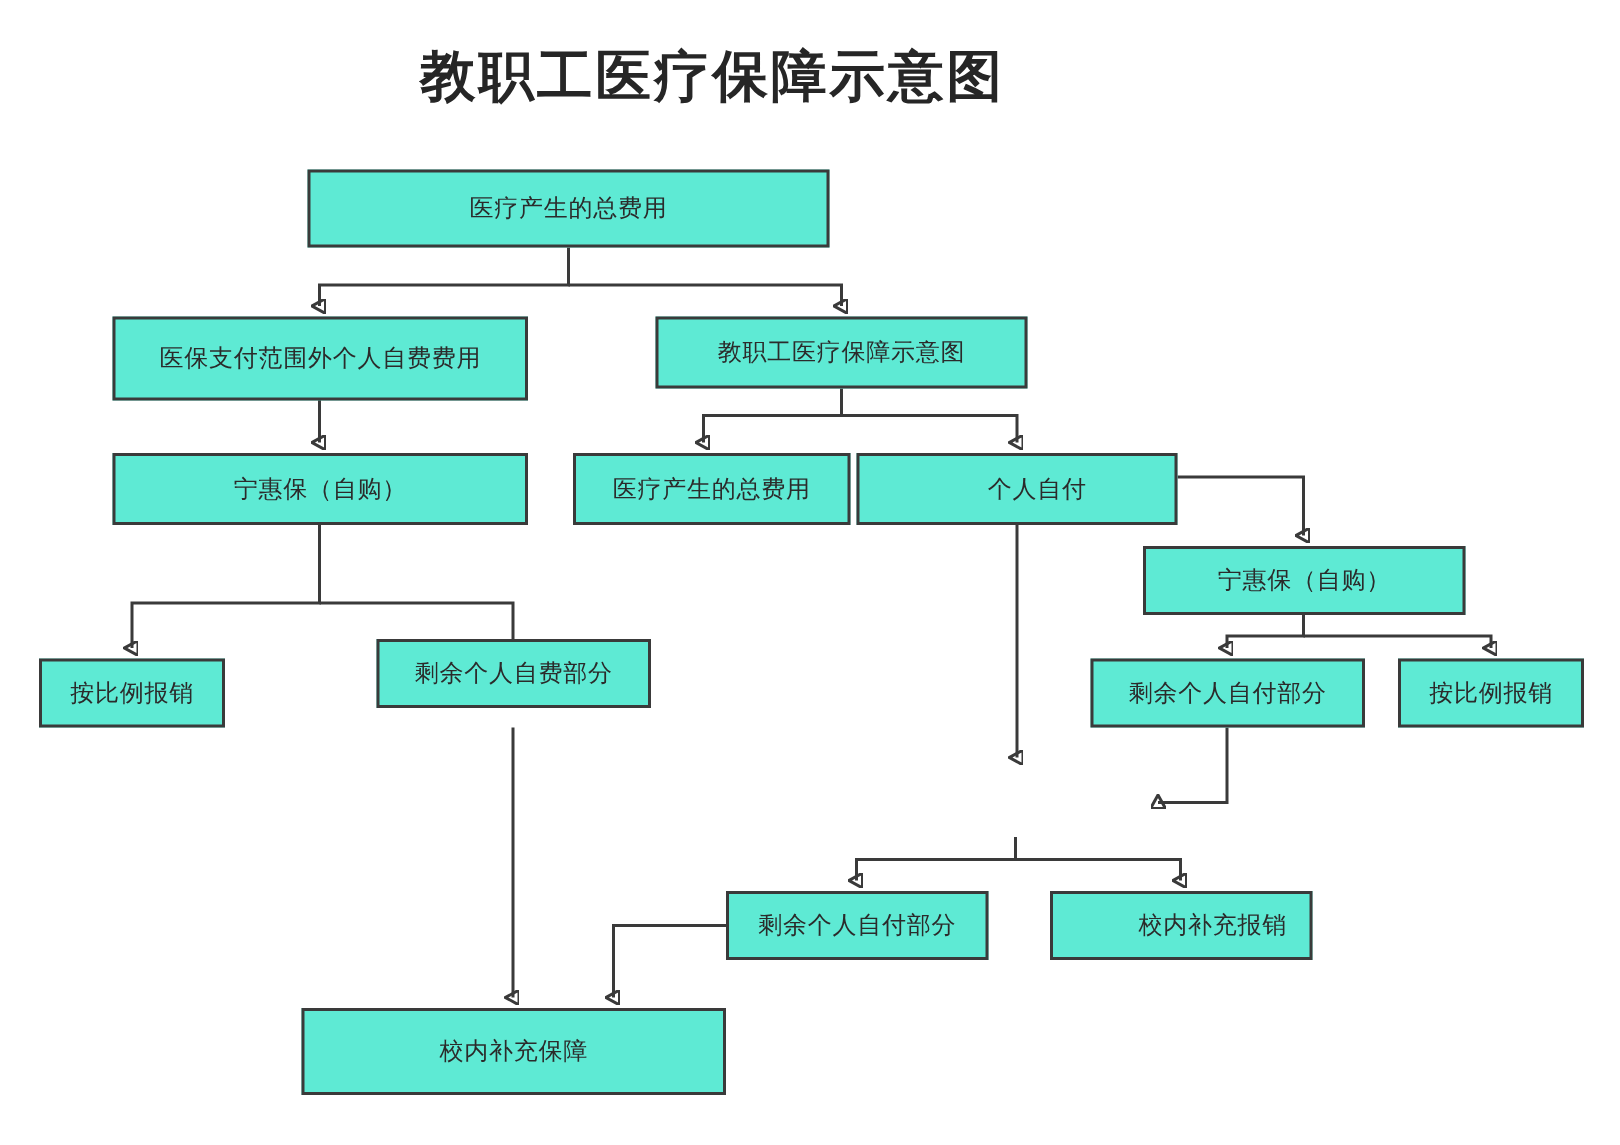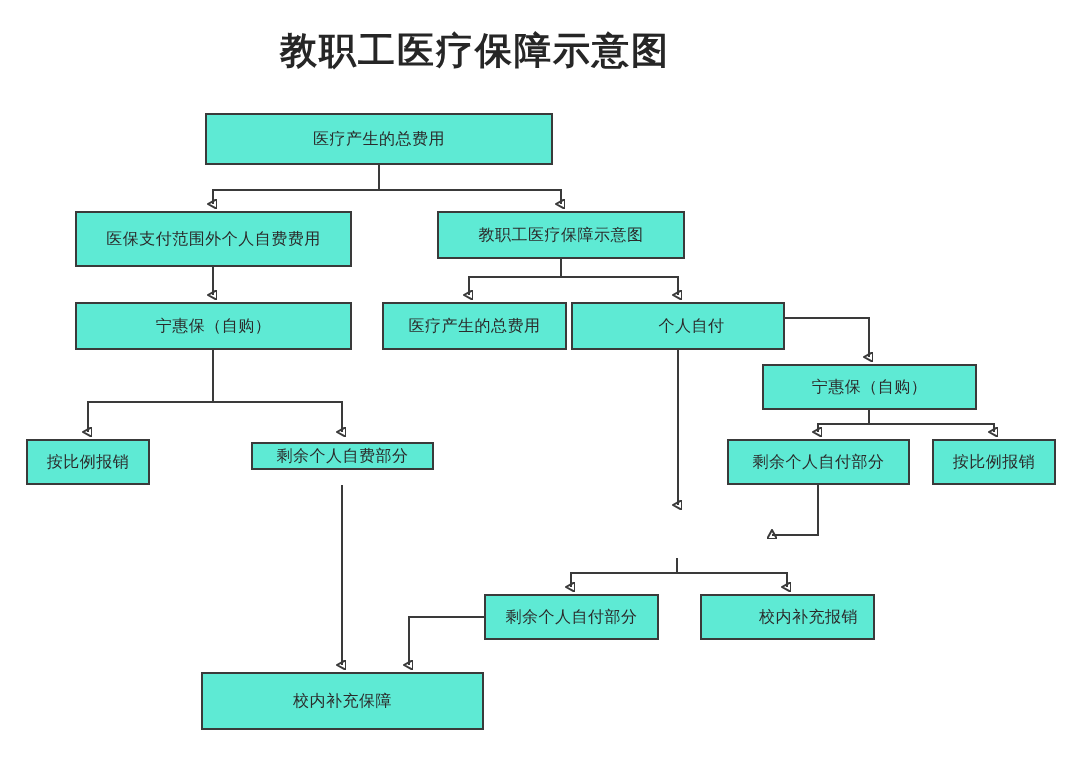--- a/index.html
+++ b/index.html
@@ -104,20 +104,20 @@
   </svg>
 
   <div class="node" style="left: 205px; top: 113px; width: 348px; height: 52px;">医疗产生的总费用</div>
   <div class="node" style="left: 75px; top: 211px; width: 277px; height: 56px;">医保支付范围外个人自费费用</div>
   <div class="node" style="left: 437px; top: 211px; width: 248px; height: 48px;">教职工医疗保障示意图</div>
   <div class="node" style="left: 75px; top: 302px; width: 277px; height: 48px;">宁惠保（自购）</div>
   <div class="node" style="left: 382px; top: 302px; width: 185px; height: 48px;">医疗产生的总费用</div>
   <div class="node" style="left: 571px; top: 302px; width: 214px; height: 48px; padding-left: 27px;">个人自付</div>
   <div class="node" style="left: 762px; top: 364px; width: 215px; height: 46px;">宁惠保（自购）</div>
   <div class="node" style="left: 26px; top: 439px; width: 124px; height: 46px;">按比例报销</div>
-  <div class="node" style="left: 251px; top: 442px; width: 183px; height: 28px; text-align: center;">剩余个人自费部分</div>
+  <div class="node" style="left: 251px; top: 426px; width: 183px; height: 46px; text-align: center;">剩余个人自费部分</div>
   <div class="node" style="left: 727px; top: 439px; width: 183px; height: 46px;">剩余个人自付部分</div>
   <div class="node" style="left: 932px; top: 439px; width: 124px; height: 46px;">按比例报销</div>
   <div class="node" style="left: 484px; top: 594px; width: 175px; height: 46px;">剩余个人自付部分</div>
   <div class="node" style="left: 700px; top: 594px; width: 175px; height: 46px; padding-left: 42px;">校内补充报销</div>
   <div class="node" style="left: 201px; top: 672px; width: 283px; height: 58px;">校内补充保障</div>
 
 </div>
 
 </body></html>

